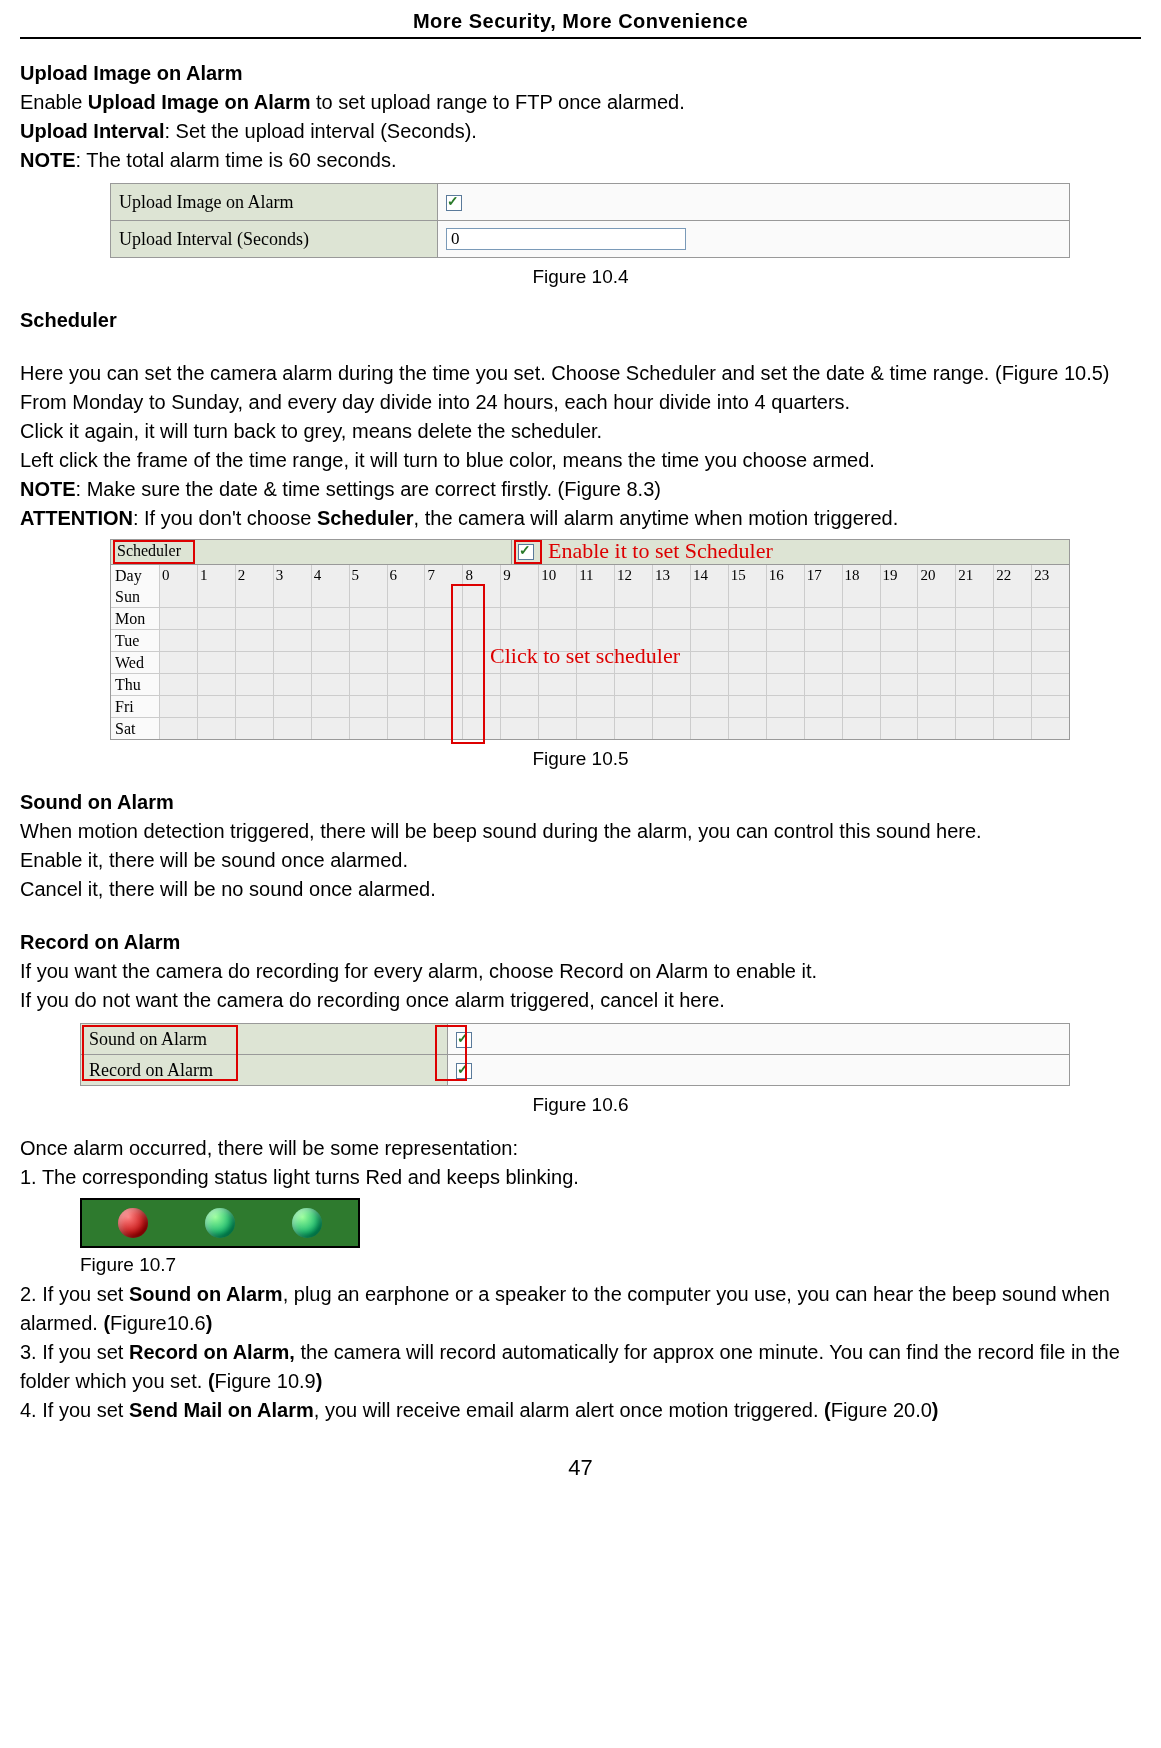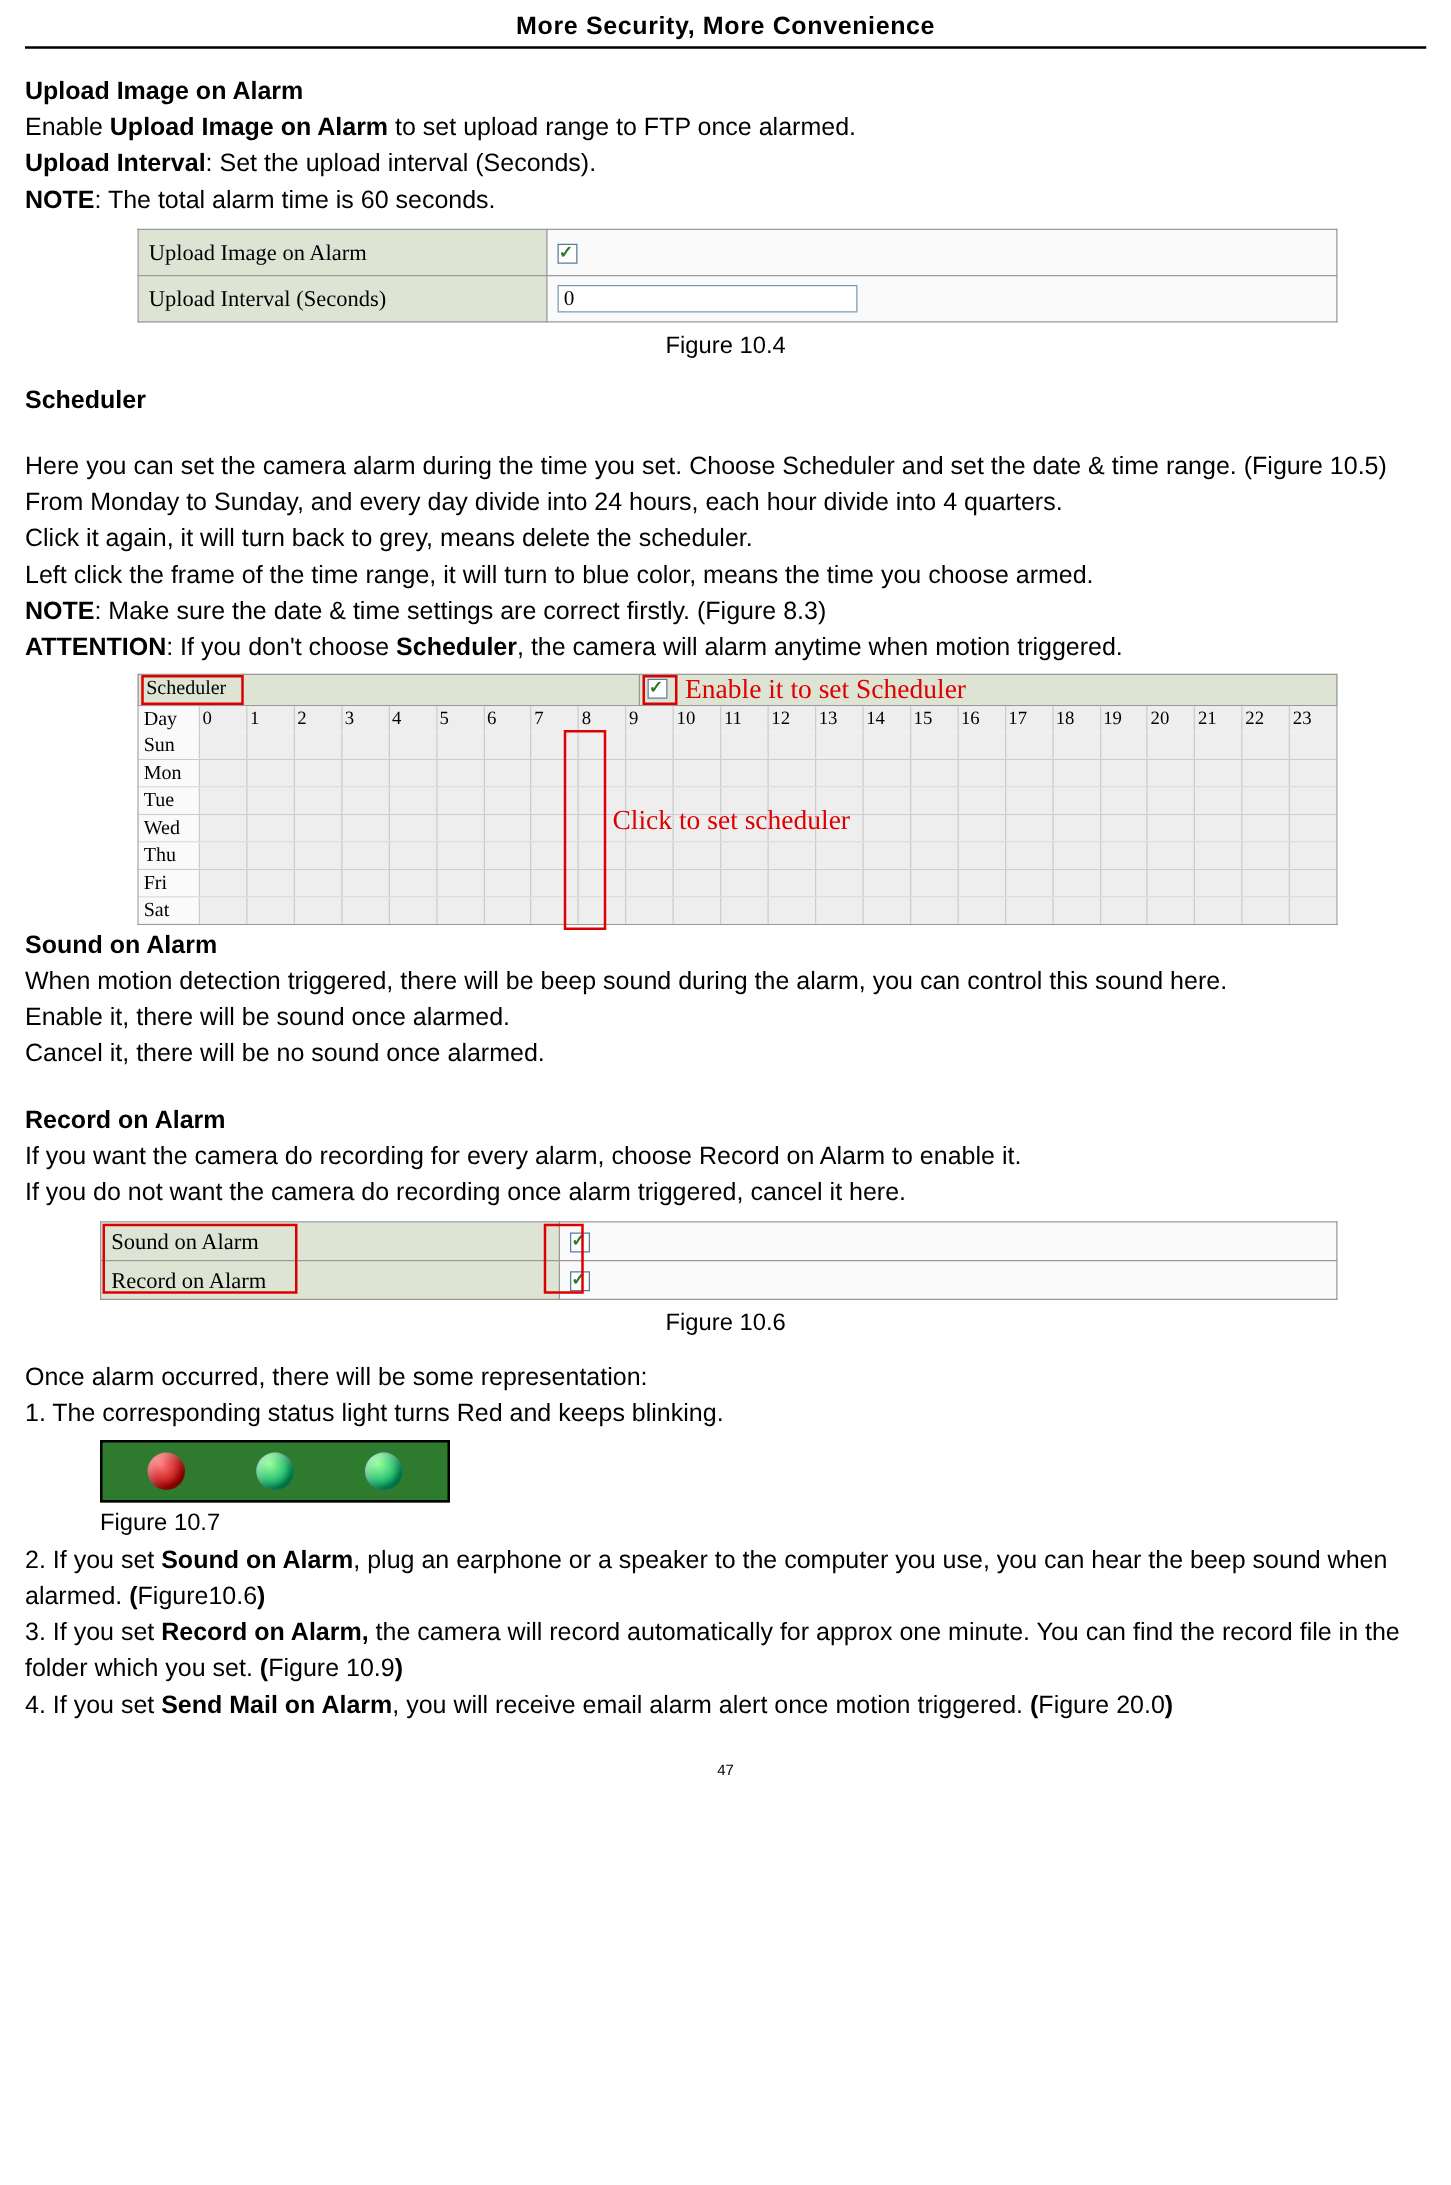--- a/index.html
+++ b/index.html
@@ -217,21 +217,21 @@
     width: 30px;
     height: 30px;
     border-radius: 50%;
     box-shadow: inset -3px -3px 6px rgba(0,0,0,0.4), inset 3px 3px 6px rgba(255,255,255,0.4);
   }
   .dot-red { background: radial-gradient(circle at 35% 30%, #ff8080, #b00 70%); }
   .dot-green { background: radial-gradient(circle at 35% 30%, #9aff9a, #0a6 70%); }
 
   .page-number {
     text-align: center;
-    font-size: 12px;
+    font-size: 22px;
     margin-top: 30px;
   }
 </style>
 </head>
 <body>
 
 <div class="page">
   <div class="header-title">More Security, More Convenience</div>
   <div class="header-underline"></div>
 
@@ -1363,20 +1363,21 @@
                 <div class="sched-quarter"></div>
               </div>
             </div>
           </div>
         </div>
     </div>
 
     <span class="red-outline" style="left:341px; top:45px; width:30px; height:156px;"></span>
     <span class="red-text" style="left:380px; top:104px;">Click to set scheduler</span>
   </div>
+  <div class="figure-caption">Figure 10.5</div>
 
   <div class="body-text">
     <div class="bold">Sound on Alarm</div>
     <div>When motion detection triggered, there will be beep sound during the alarm, you can control this sound here.</div>
     <div>Enable it, there will be sound once alarmed.</div>
     <div>Cancel it, there will be no sound once alarmed.</div>
   </div>
 
   <div class="body-text section-gap">
     <div class="bold">Record on Alarm</div>

